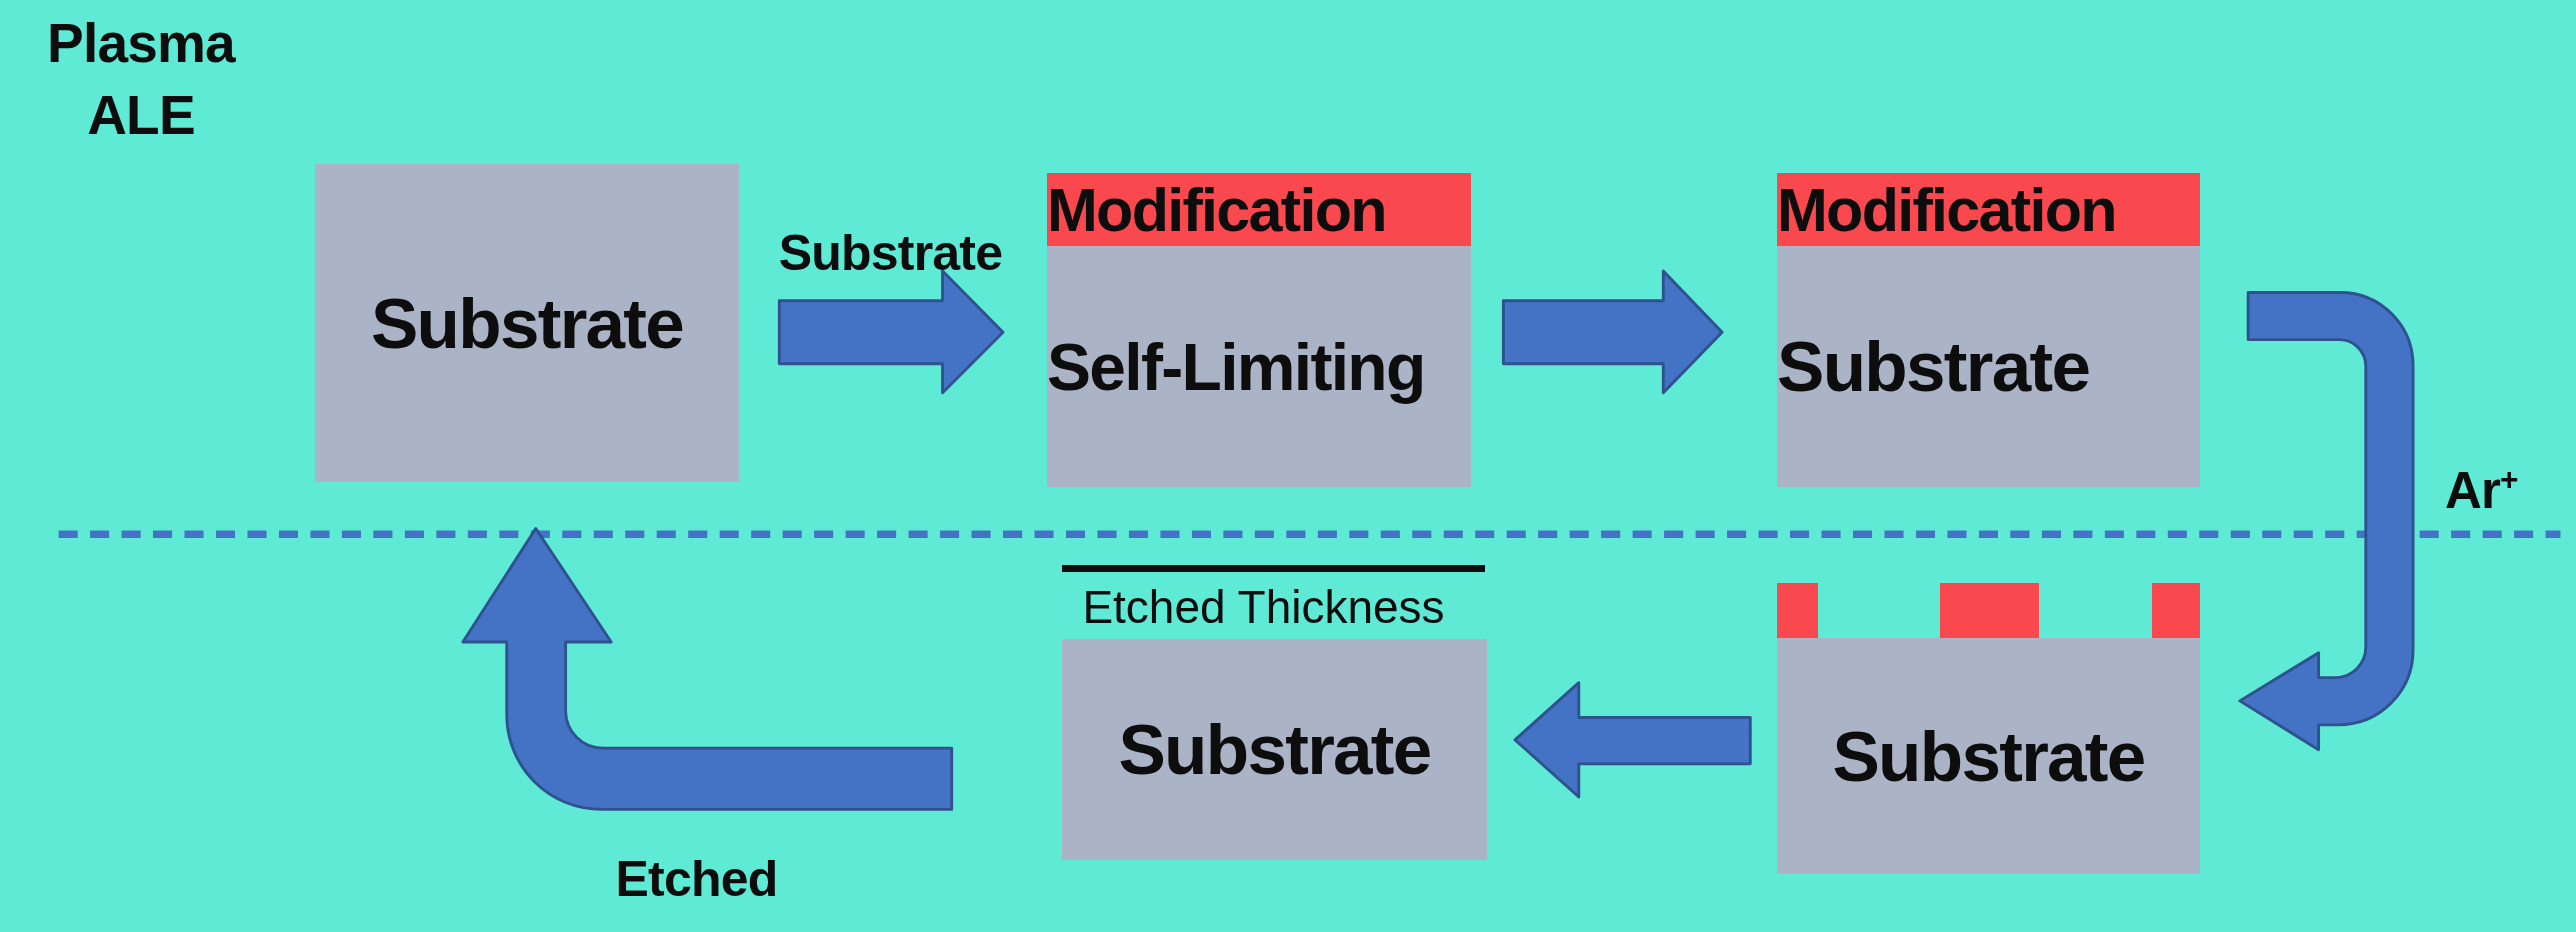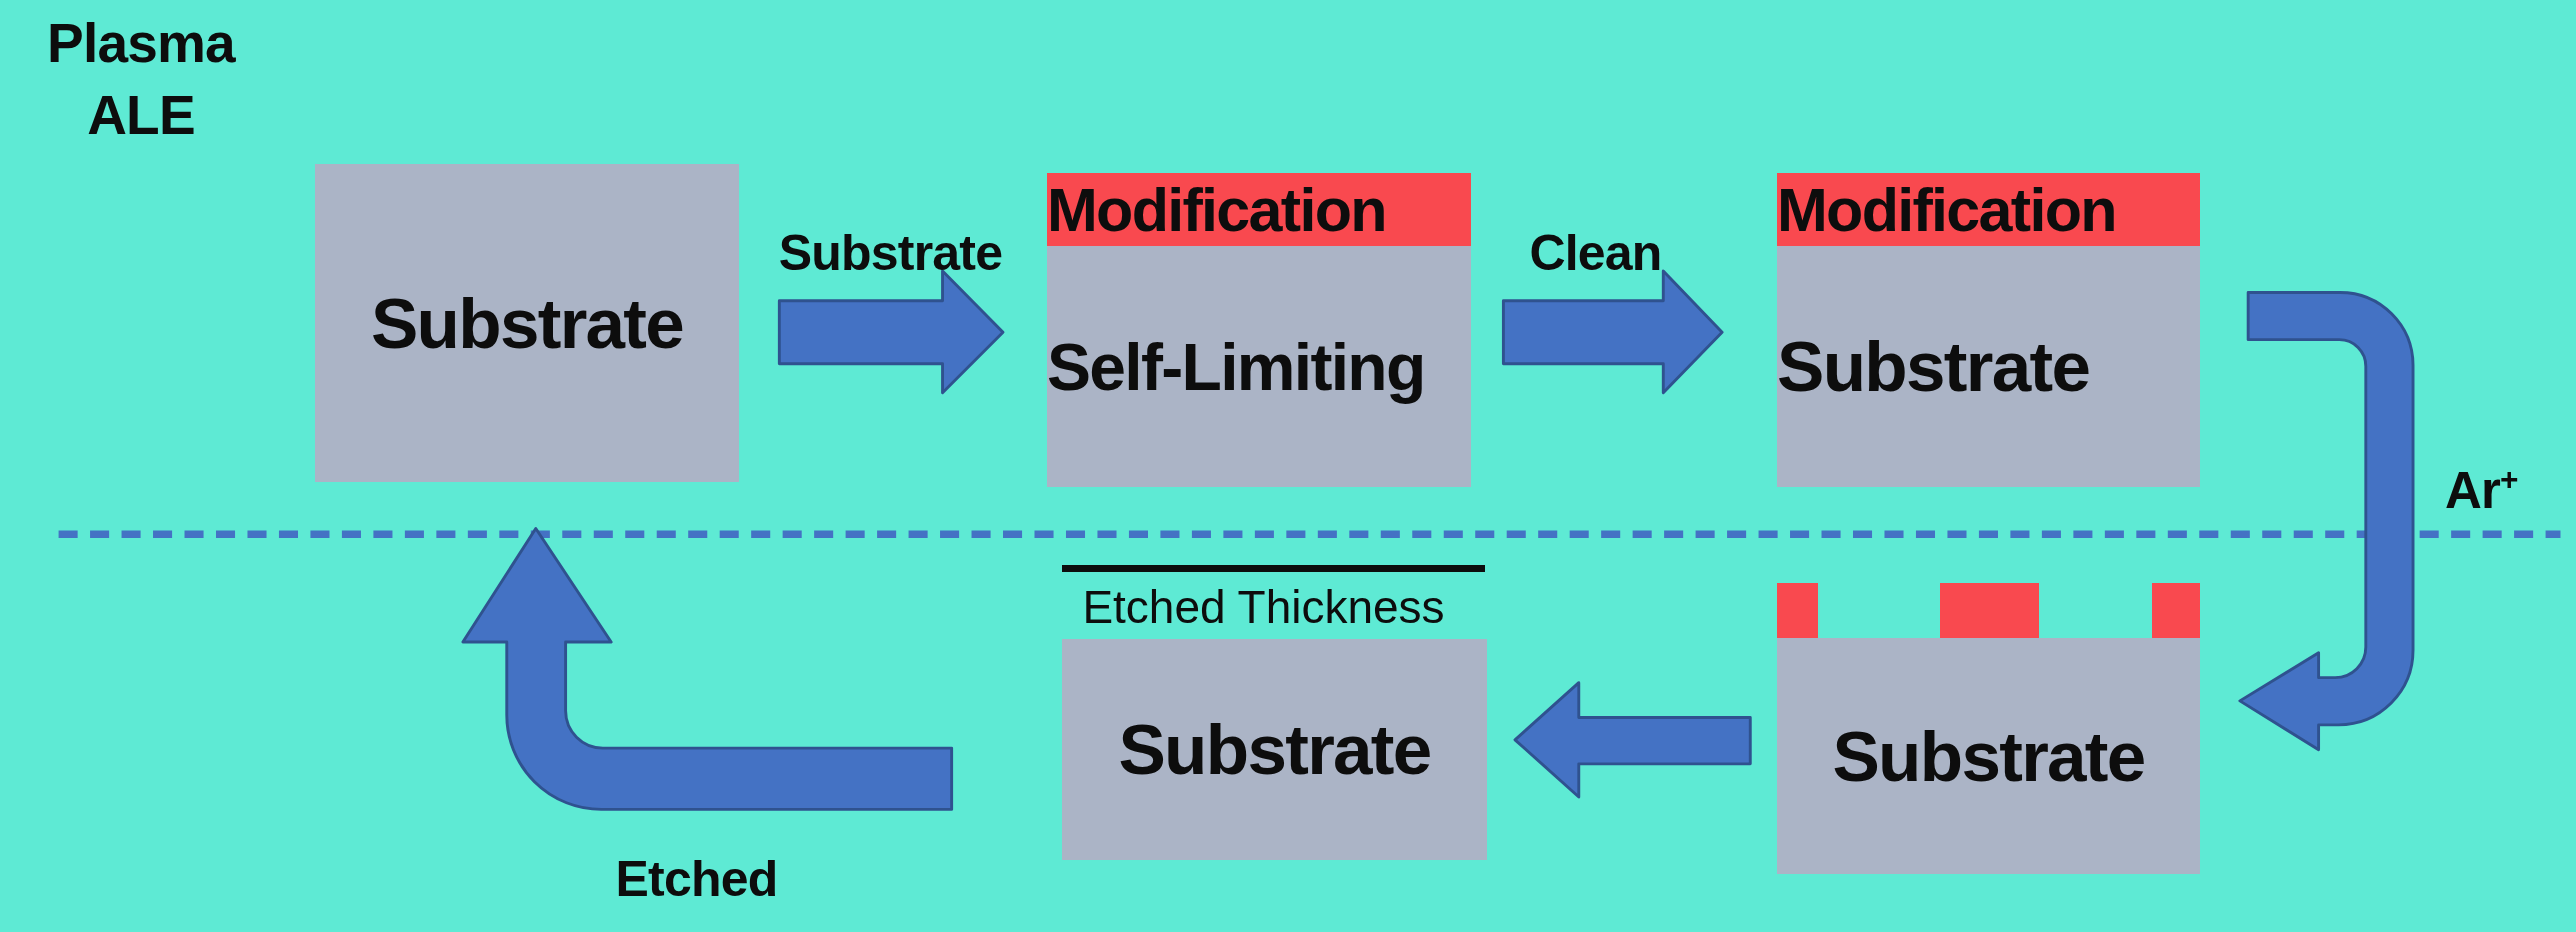--- a/index.html
+++ b/index.html
@@ -99,21 +99,20 @@
 
   <div class="gray-box" style="left:1047px;top:173px;width:424px;height:314px;">
     <div class="red-band">
       <span class="band-label">Modification</span>
     </div>
     <div class="box-body">
       <span class="box-label" style="font-size:66px;">Self-Limiting</span>
     </div>
   </div>
 
-  <div class="arrow-label" style="left:1463px;top:224px;">Clean</div>
 
   <div class="gray-box" style="left:1777px;top:173px;width:423px;height:314px;">
     <div class="red-band">
       <span class="band-label">Modification</span>
     </div>
     <div class="box-body">
       <span class="box-label">Substrate</span>
     </div>
   </div>
 

